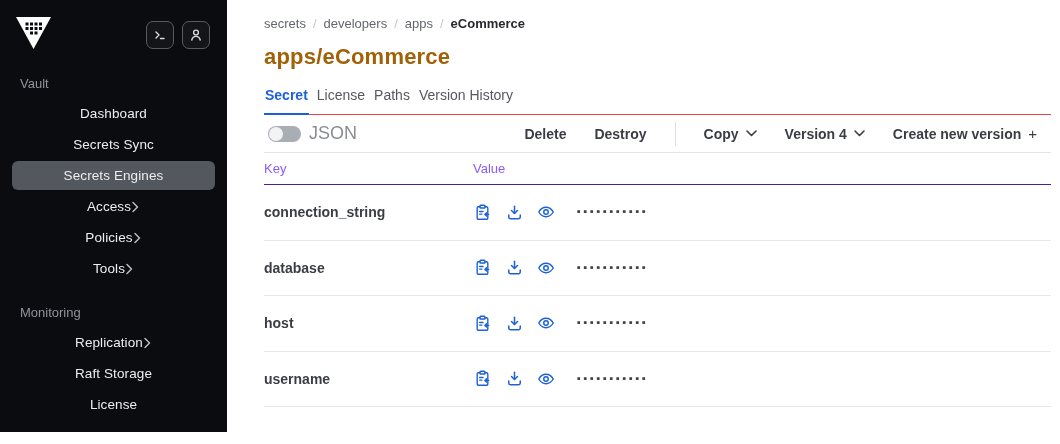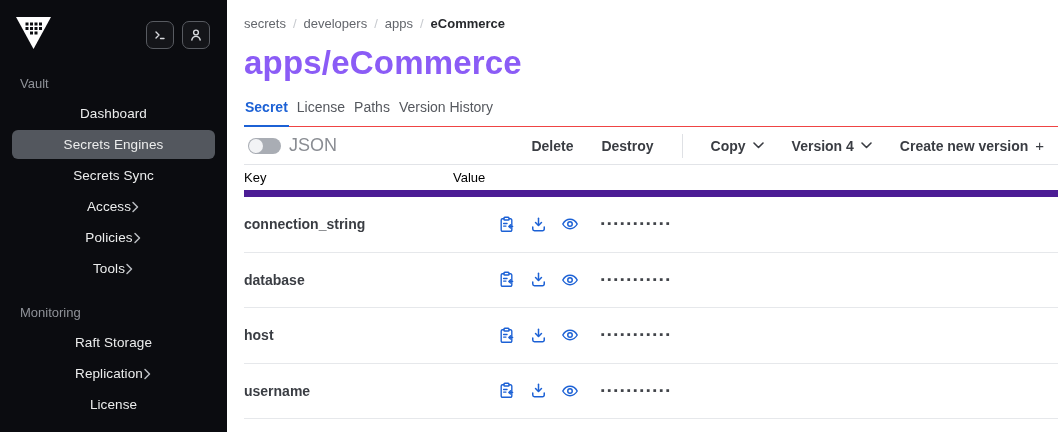--- a/index.html
+++ b/index.html
@@ -30,28 +30,28 @@
   }
   .nav-item {
     display: flex; align-items: center; justify-content: center;
     padding: 6px 8px; height: 29px; font-size: 13.5px; border-radius: 6px;
     color: #eceded; cursor: pointer; margin-top: 2px; letter-spacing: .1px;
   }
   .nav-item.active { background: #53575e; }
   .nav-item .chev { display: flex; align-items: center; }
 
   
-  .main { flex: 1; padding: 16px 2px 0 17px; background: #fff; position: relative; }
+  .main { flex: 1; padding: 16px 9px 0 17px; background: #fff; position: relative; margin-left: 20px; }
 
   .breadcrumb { display: flex; align-items: center; gap: 7px; font-size: 13px; color: #63666c; }
   .breadcrumb .crumb { cursor: pointer; }
   .breadcrumb .sep { color: #c6c9ce; }
   .breadcrumb .crumb.current { color: #26282c; font-weight: bold; cursor: default; }
 
-  .page-title { margin-top: 13px; font-size: 33px; font-weight: bold; color: #8b5cf6; letter-spacing: .2px; }
+  .page-title { margin-top: 13px; font-size: 22px; font-weight: bold; color: #a16207; letter-spacing: .2px; }
 
   .tabs { margin-top: 13px; display: flex; gap: 7px; border-bottom: 1px solid #ef4444; }
   .tab { font-size: 14px; color: #55585e; padding: 4px 1px 10px 1px; cursor: pointer; }
   .tab.active { color: #1c61d5; border-bottom: 2px solid #1c61d5; margin-bottom: -1px; font-weight: 600; }
 
   .toolbar { display: flex; align-items: center; height: 38px; border-bottom: 1px solid #e2e4e8; }
   .toggle-wrap { display: flex; align-items: center; gap: 8px; padding-left: 4px; }
   .toggle {
     width: 33px; height: 16px; border-radius: 8px; background: #a9adb4;
     position: relative; cursor: pointer;
@@ -62,23 +62,23 @@
   }
   .toggle-label { font-size: 18px; color: #8a8d93; }
   .toolbar-actions { margin-left: auto; display: flex; align-items: center; gap: 28px; padding-right: 14px; }
   .tool-btn {
     font-size: 14px; font-weight: 600; color: #3a3d43; cursor: pointer;
     display: flex; align-items: center; gap: 7px; white-space: nowrap;
   }
   .tool-divider { width: 1px; height: 24px; background: #dfe1e5; }
   .plus { font-size: 15px; font-weight: 400; }
 
-  .table-header { display: flex; align-items: center; height: 32px; border-bottom: 7px solid #4c1d95; font-size: 13px; color: #000000; }
+  .table-header { display: flex; align-items: center; height: 32px; border-bottom: 1px solid #4c1d95; font-size: 13px; color: #8b5cf6; }
   .col-key { width: 209px; flex-shrink: 0; }
-  .kv-row { display: flex; align-items: center; height: 55.5px; border-bottom: 1px solid #e6e8eb; gap: 44px; }
+  .kv-row { display: flex; align-items: center; height: 55.5px; border-bottom: 1px solid #e6e8eb; }
   .kv-key { width: 209px; flex-shrink: 0; font-size: 14px; font-weight: bold; color: #3a3d43; }
   .kv-value { display: flex; align-items: center; gap: 14px; }
   .row-icon { width: 18px; height: 18px; display: flex; align-items: center; justify-content: center; cursor: pointer; }
   .masked { font-size: 11px; letter-spacing: 2.6px; color: #3f4248; margin-left: 8px; padding-bottom: 2px; }
 </style>
 </head>
 <body>
 
 <nav class="sidebar">
   <div class="sidebar-header">
@@ -117,26 +117,26 @@
         </span>
       </div>
     </div>
   </div>
   <div id="nav-sections">
       <div class="nav-section-label">Vault</div>
       <div class="nav-item">
     <span class="nav-label">Dashboard</span>
 
   </div>
+      <div class="nav-item">
+    <span class="nav-label">Secrets Sync</span>
+
+  </div>
       <div class="nav-item active">
     <span class="nav-label">Secrets Engines</span>
-
-  </div>
-      <div class="nav-item">
-    <span class="nav-label">Secrets Sync</span>
 
   </div>
       <div class="nav-item">
     <span class="nav-label">Access</span>
     <span class="chev">
       <svg width="9" height="12" viewBox="0 0 9 12" fill="none" stroke="#b9bcc1" stroke-width="1.5" stroke-linecap="round" stroke-linejoin="round">
             <path d="M2 1.5l4.5 4.5L2 10.5"></path>
           </svg>
     </span>
   </div>
@@ -151,30 +151,30 @@
       <div class="nav-item">
     <span class="nav-label">Tools</span>
     <span class="chev">
       <svg width="9" height="12" viewBox="0 0 9 12" fill="none" stroke="#b9bcc1" stroke-width="1.5" stroke-linecap="round" stroke-linejoin="round">
             <path d="M2 1.5l4.5 4.5L2 10.5"></path>
           </svg>
     </span>
   </div>
       <div class="nav-section-label">Monitoring</div>
       <div class="nav-item">
-    <span class="nav-label">Raft Storage</span>
-
-  </div>
-      <div class="nav-item">
     <span class="nav-label">Replication</span>
     <span class="chev">
       <svg width="9" height="12" viewBox="0 0 9 12" fill="none" stroke="#b9bcc1" stroke-width="1.5" stroke-linecap="round" stroke-linejoin="round">
             <path d="M2 1.5l4.5 4.5L2 10.5"></path>
           </svg>
     </span>
+  </div>
+      <div class="nav-item">
+    <span class="nav-label">Raft Storage</span>
+
   </div>
       <div class="nav-item">
     <span class="nav-label">License</span>
 
   </div>
     </div>
 </nav>
 
 <main class="main">
 

